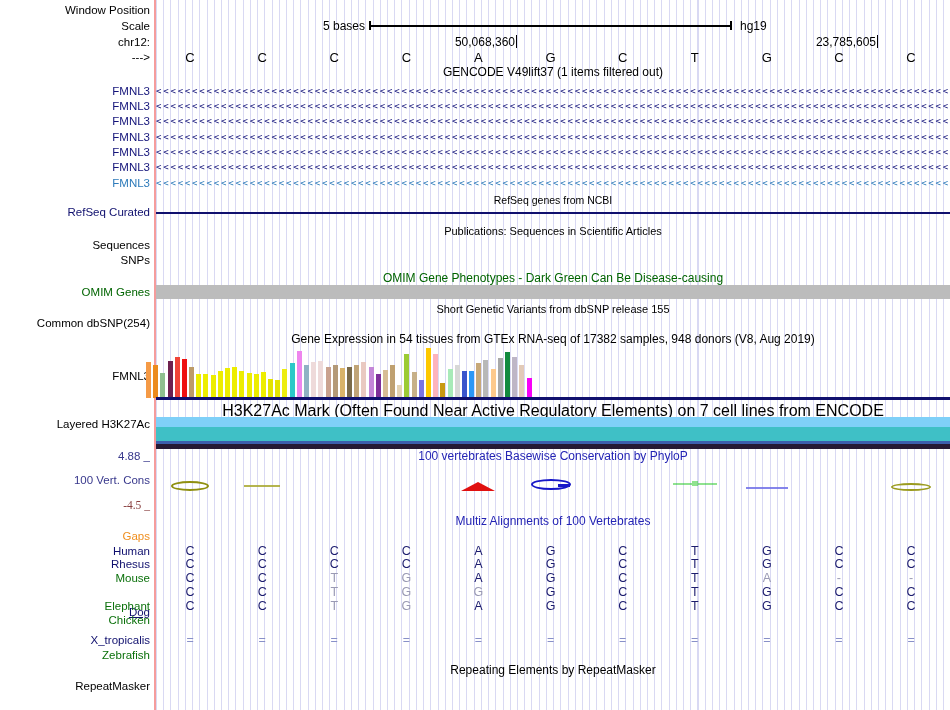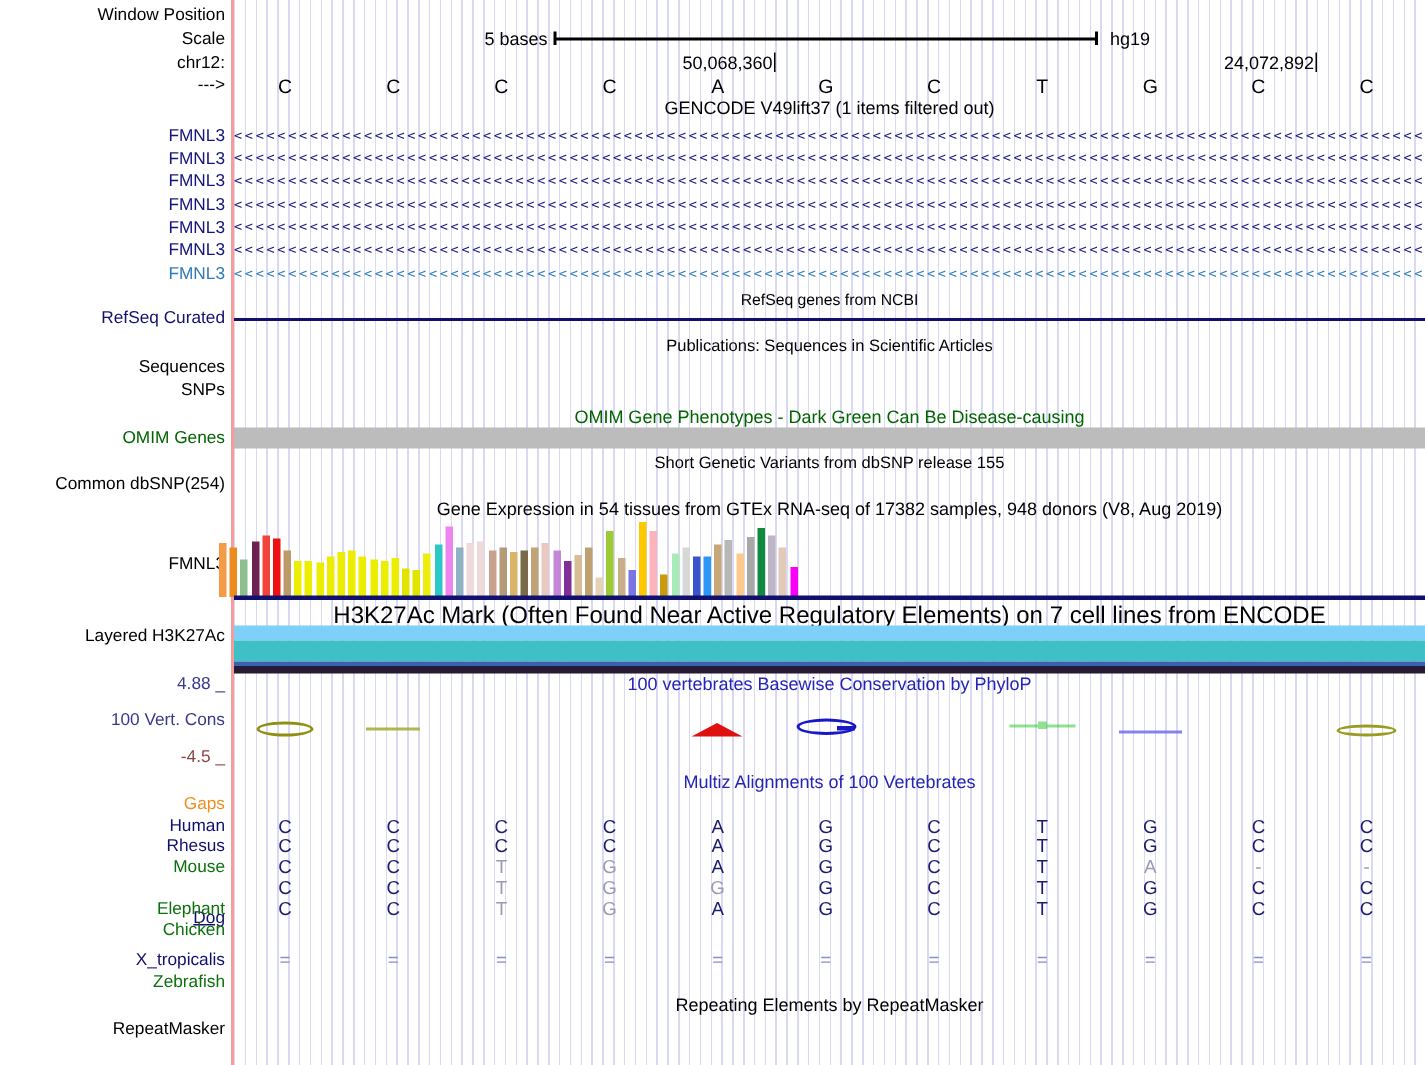--- a/index.html
+++ b/index.html
@@ -34,21 +34,21 @@
 
 
   <div style="position:absolute;left:265px;top:19px;width:100px;text-align:right;font-size:12px">5 bases</div>
   <div class="hline" style="top:25px;left:370px;width:361px"></div>
   <div class="tick" style="top:21px;left:369px;height:9px"></div>
   <div class="tick" style="top:21px;left:730px;height:9px"></div>
   <div style="position:absolute;left:740px;top:19px;font-size:12px">hg19</div>
 
   <div style="position:absolute;left:396px;top:35px;width:119px;text-align:right;font-size:12px">50,068,360</div>
   <div class="tick" style="top:35px;left:516px;height:13px;width:1.2px"></div>
-  <div style="position:absolute;left:757px;top:35px;width:119px;text-align:right;font-size:12px">24,072,892</div>
+  <div style="position:absolute;left:757px;top:35px;width:119px;text-align:right;font-size:12px">23,785,605</div>
   <div class="tick" style="top:35px;left:877px;height:13px;width:1.2px"></div>
 
   <div id="bases-row">
       <div class="base" style="left: 190.05px; top: 51px;">C</div>
       <div class="base" style="left: 262.15px; top: 51px;">C</div>
       <div class="base" style="left: 334.25px; top: 51px;">C</div>
       <div class="base" style="left: 406.35px; top: 51px;">C</div>
       <div class="base" style="left: 478.45px; top: 51px;">A</div>
       <div class="base" style="left: 550.55px; top: 51px;">G</div>
       <div class="base" style="left: 622.65px; top: 51px;">C</div>
@@ -156,21 +156,21 @@
   <div id="h3k27ac-bands">
       <div class="band" style="top: 417px; height: 10px; background: rgb(127, 208, 248);"></div>
       <div class="band" style="top: 427px; height: 14px; background: rgb(63, 192, 198);"></div>
       <div class="band" style="top: 441px; height: 3px; background: rgb(60, 95, 174);"></div>
       <div class="band" style="top: 444px; height: 5px; background: rgb(38, 26, 53);"></div>
     </div>
 
   <div class="lab" style="top: 450px; color: rgb(56, 56, 140);" id="cons-max">4.88 _</div>
   <div class="title" style="top: 450px; color: rgb(36, 36, 180);" id="cons-title">100 vertebrates Basewise Conservation by PhyloP</div>
   <div class="lab" style="top: 474px; color: rgb(56, 56, 140);" id="cons-label">100 Vert. Cons</div>
-  <div class="lab" style="top: 499px; color: rgb(139, 66, 66);" id="cons-min">-4.5 _</div>
+  <div class="lab" style="top: 499px; color: rgb(139, 66, 66); font-family: Liberation Serif, serif;" id="cons-min">-4.5 _</div>
   <div id="cons-glyphs">
       <div class="glyph" style="left: 190.05px; top: 481px; width: 38px; height: 10px; border: 2.5px solid rgb(143, 143, 16); border-radius: 50%; box-sizing: border-box;"></div>
       <div class="glyph" style="left: 262.15px; top: 485px; width: 36px; height: 2px; background: rgb(168, 168, 48); opacity: 0.85;"></div>
       <div class="glyph" style="left: 478.45px; top: 482px; width: 0px; height: 0px; border-left: 17px solid transparent; border-right: 17px solid transparent; border-bottom: 9px solid rgb(224, 16, 16);"></div>
       <div class="glyph" style="left: 550.55px; top: 479px; width: 40px; height: 11px; border: 2.5px solid rgb(24, 24, 200); border-radius: 50%; box-sizing: border-box;">
         <div style="position: absolute; right: -1px; top: 2.5px; width: 12px; height: 3px; background: rgb(24, 24, 200);"></div>
       </div>
       <div class="glyph" style="left: 694.75px; top: 481px; width: 44px; height: 1.5px; background: rgb(34, 200, 34); opacity: 0.5; margin-top: 2px;">
         <div style="position: absolute; left: 19px; top: -2px; width: 6px; height: 5px; background: rgb(34, 200, 34); opacity: 1;"></div>
       </div>

